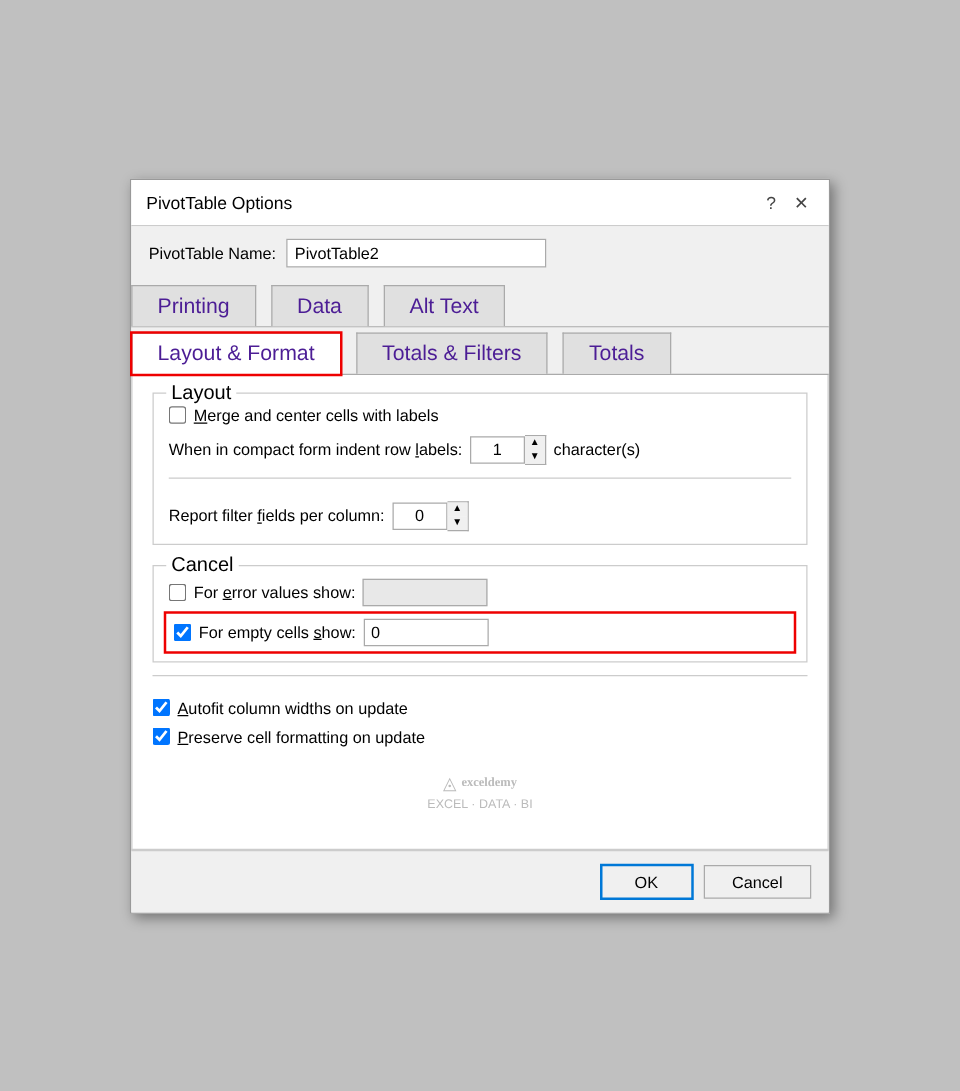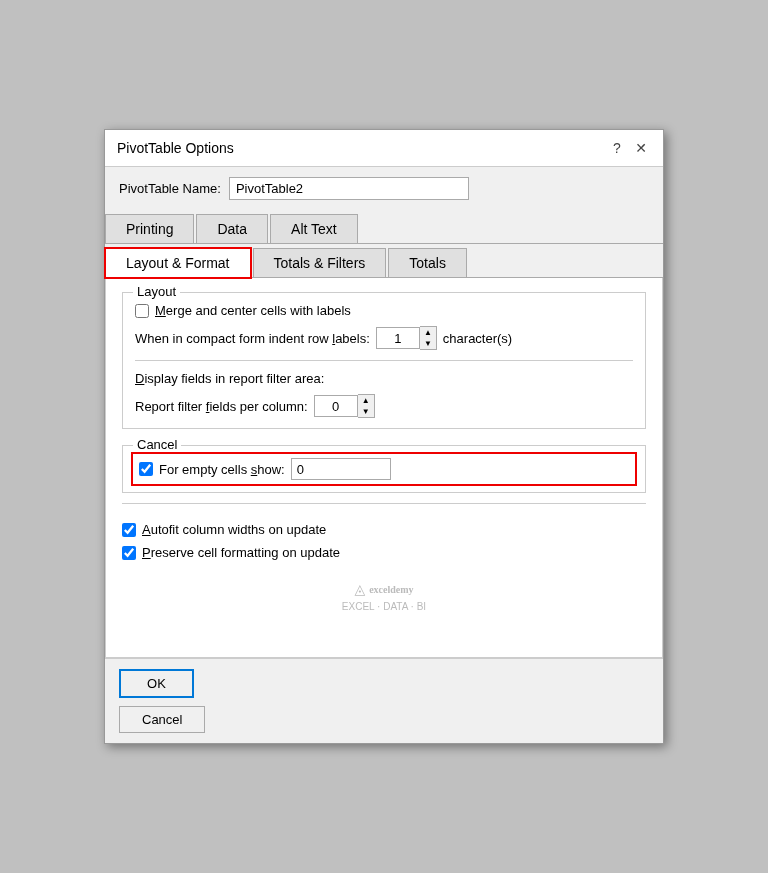--- a/index.html
+++ b/index.html
@@ -59,38 +59,38 @@
       display: flex;
       align-items: center;
       padding: 10px 14px;
       gap: 8px;
       background: #f0f0f0;
     }
     .name-input {
       border: 1px solid #aaa;
       padding: 3px 6px;
       font-size: 13px;
-      width: 240px;
+      width: 208px;
       background: #fff;
       outline: none;
     }
     .tabs-row {
       display: flex;
       border-bottom: 1px solid #aaa;
       background: #f0f0f0;
     }
     .tab {
       padding: 6px 20px;
       border: 1px solid #aaa;
       border-bottom: none;
       background: #e0e0e0;
       cursor: pointer;
-      font-size: 14px;
-      color: #000000;
-      margin-right: 2px;
+      font-size: 17px;
+      color: #4c1d95;
+      margin-right: 12px;
       margin-top: 4px;
       position: relative;
     }
     .tab.active {
       background: #fff;
       border-bottom: 1px solid #fff;
       margin-bottom: -1px;
       z-index: 2;
       font-weight: normal;
     }
@@ -119,21 +119,21 @@
       padding: 10px 12px;
       margin-bottom: 10px;
       position: relative;
     }
     .section-group-label {
       position: absolute;
       top: -9px;
       left: 10px;
       background: #fff;
       padding: 0 4px;
-      font-size: 13px;
+      font-size: 16px;
     }
 
     .option-row {
       display: flex;
       align-items: center;
       gap: 6px;
       margin-bottom: 8px;
     }
     .option-row:last-child { margin-bottom: 0; }
 
@@ -217,24 +217,23 @@
     .bottom-section {
       padding: 10px 16px 0 16px;
       background: #fff;
     }
 
     .footer {
       background: #f0f0f0;
       border-top: 1px solid #ccc;
       display: flex;
       justify-content: flex-end;
-      align-items: flex-start;
+      align-items: center;
       padding: 10px 14px;
       gap: 8px;
-      flex-direction: column;
     }
     .btn {
       padding: 5px 22px;
       font-size: 13px;
       border: 1px solid #aaa;
       background: #f0f0f0;
       cursor: pointer;
       min-width: 75px;
     }
     .btn.primary {
@@ -308,38 +307,44 @@
             <button class="spin-btn">▲</button>
             <button class="spin-btn">▼</button>
           </div>
         </div>
         <span>character(s)</span>
       </div>
 
       <hr class="divider">
 
       <div class="option-row">
-        <span><span class="underline">D</span>isplay fields in report filter area:</span>
       </div>
 
       <div class="option-row">
         <span>Report filter <span class="underline">f</span>ields per column:</span>
         <div class="spin-input">
           <input type="text" value="0" style="">
           <div class="spin-buttons">
             <button class="spin-btn">▲</button>
             <button class="spin-btn">▼</button>
           </div>
         </div>
       </div>
     </div>
 
     <div class="section-group" style="margin-top: 16px;">
       <span class="section-group-label">Cancel</span>
 
+      <div class="option-row">
+        <label class="checkbox-wrap">
+          <input type="checkbox" style="">
+          <span>For <span class="underline">e</span>rror values show:</span>
+        </label>
+        <input type="text" class="text-input" value="" style="">
+      </div>
 
       <div class="option-row for-empty-row">
         <label class="checkbox-wrap">
           <input type="checkbox" checked="" style="">
           <span>For empty cells <span class="underline">s</span>how:</span>
         </label>
         <input type="text" class="text-input active-val" value="0" style="">
       </div>
     </div>
 

